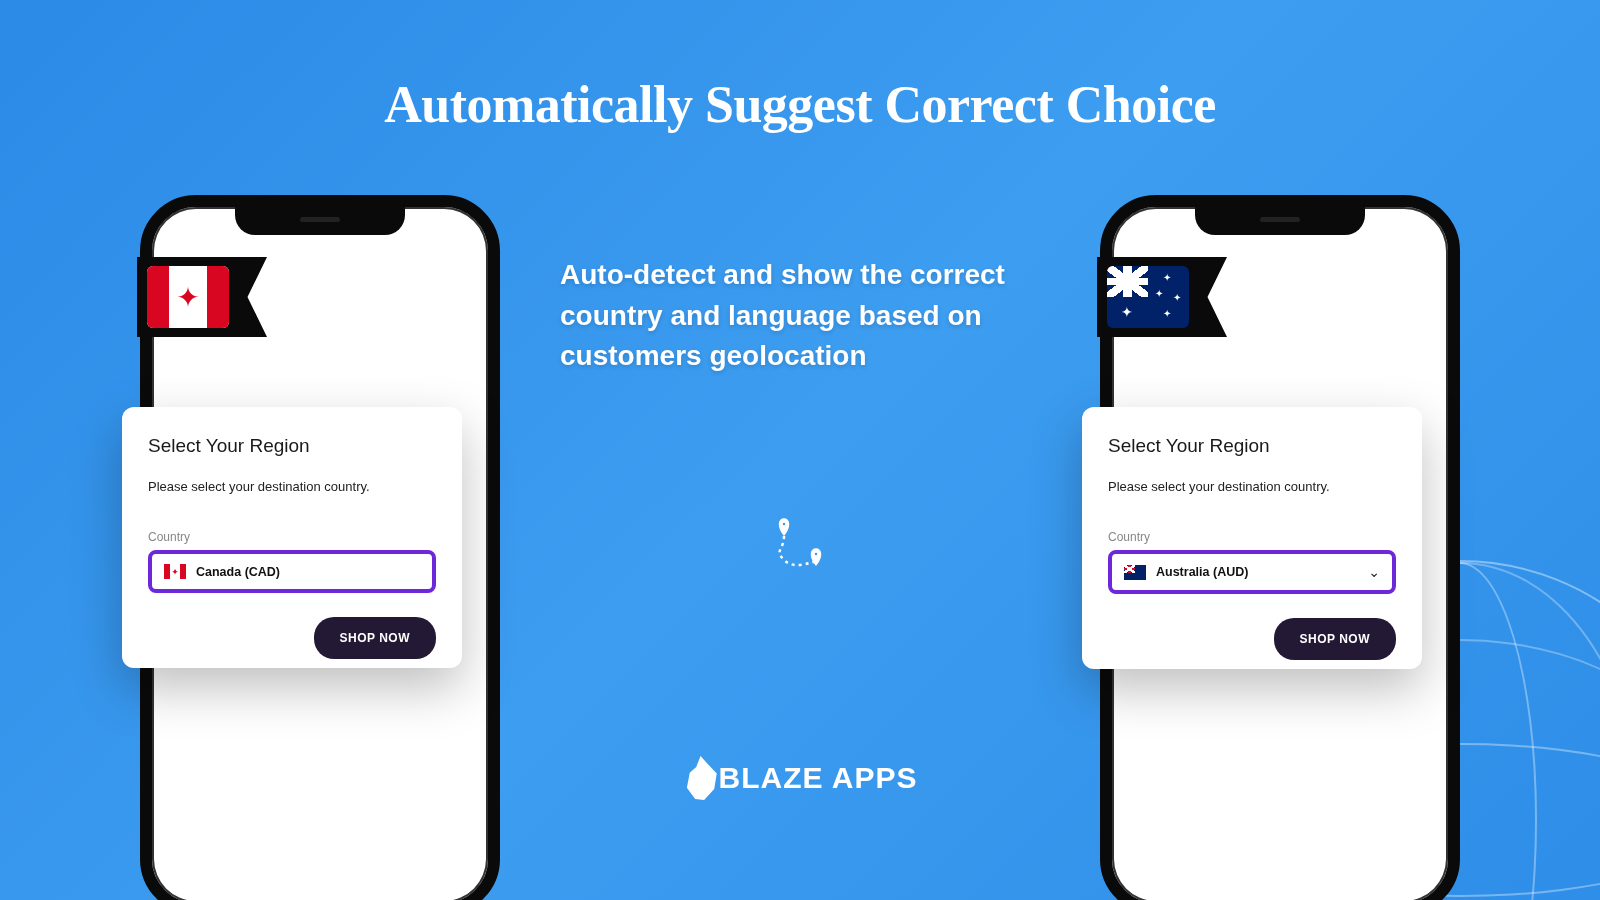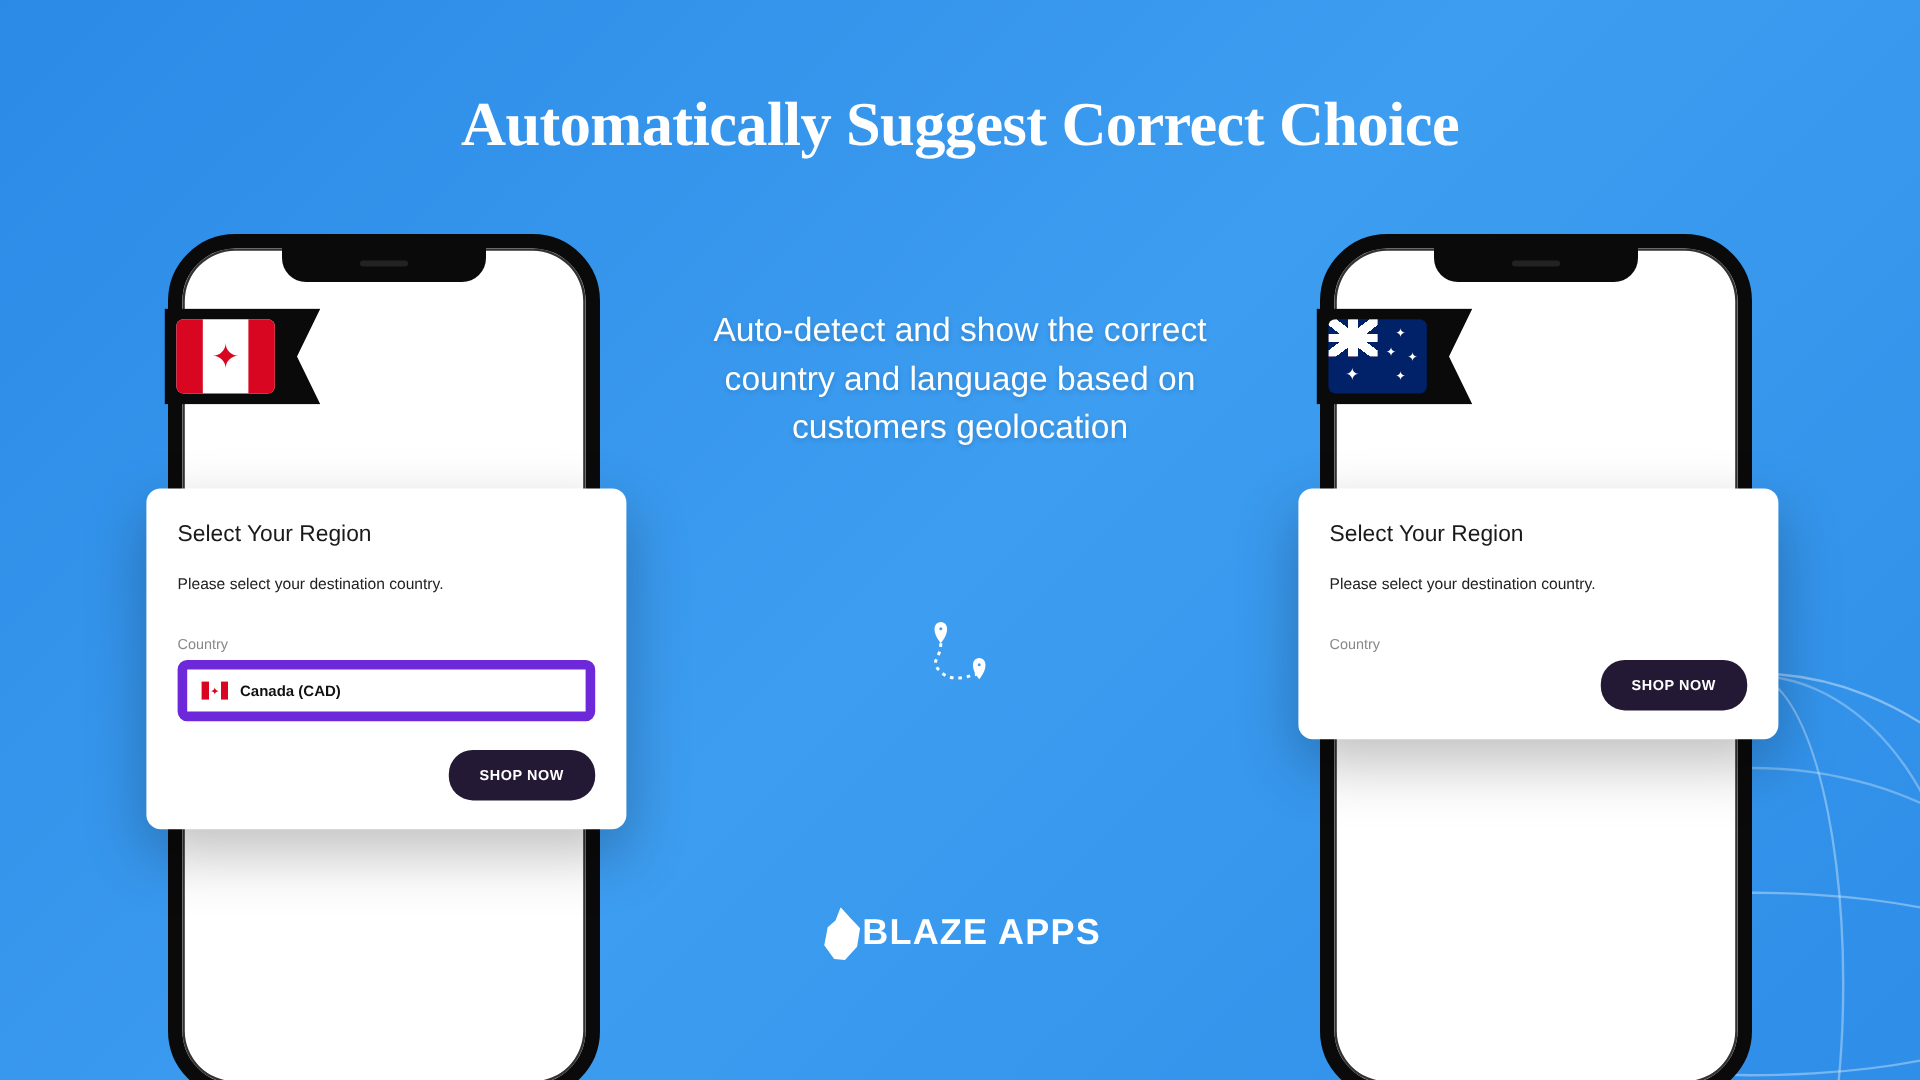--- a/index.html
+++ b/index.html
@@ -20,24 +20,23 @@
       font-size: 52px;
       font-weight: 800;
       letter-spacing: -0.5px;
       font-family: Liberation Serif, serif;
     }
     .subtext {
       position: absolute;
       top: 255px;
       left: 560px;
       width: 480px;
-      text-align: center;
       color: #fff;
       font-size: 28px;
-      font-weight: 400;
+      font-weight: 700;
       line-height: 1.45;
       text-shadow: 0 2px 4px rgba(0,0,0,0.15);
     }
     .phone {
       position: absolute;
       width: 360px;
       height: 720px;
       border: 12px solid #0a0a0a;
       border-radius: 56px;
       background: #fff;
@@ -103,31 +102,31 @@
                   linear-gradient(to bottom left, transparent 45%, #C8102E 45%, #C8102E 55%, transparent 55%),
                   linear-gradient(to right, transparent 44%, #C8102E 44%, #C8102E 56%, transparent 56%),
                   linear-gradient(to bottom, transparent 44%, #C8102E 44%, #C8102E 56%, transparent 56%);
       background-color:#012169;
     }
     .flag-aus .star { position:absolute; color:#fff; font-size:10px; }
     .card {
       position: absolute;
       top: 200px;
       left: -30px;
-      width: 400px;
+      width: 340px;
       background: #fff;
       border-radius: 12px;
       box-shadow: 0 20px 50px rgba(0,0,0,0.25);
-      padding: 28px 26px 24px;
+      padding: 28px 26px 9px;
     }
     .card-title { font-size: 19px; font-weight: 500; color: #1a1a1a; margin-bottom: 22px; }
     .card-desc { font-size: 13px; color: #222; margin-bottom: 28px; }
     .field-label { font-size: 12px; color: #888; margin-bottom: 6px; margin-top: 36px; }
     .select {
-      border: 8px solid #6d28d9;
+      border: 4px solid #6d28d9;
       border-radius: 8px;
       padding: 10px 12px;
       display: flex;
       align-items: center;
       gap: 10px;
       margin-bottom: 24px;
       cursor: pointer;
       position: relative;
     }
     .select .mini-flag { width: 22px; height: 15px; display:inline-block; }
@@ -221,20 +220,25 @@
       <span class="star" style="top:6px;left:56px">✦</span>
       <span class="star" style="top:22px;left:48px">✦</span>
       <span class="star" style="top:26px;left:66px">✦</span>
       <span class="star" style="top:42px;left:56px">✦</span>
     </div>
   </div>
   <div class="card clearfix">
     <div class="card-title">Select Your Region</div>
     <div class="card-desc">Please select your destination country.</div>
     <div class="field-label">Country</div>
+    <div class="select">
+      <span class="mini-flag mf-aus"></span>
+      <span class="val">Australia (AUD)</span>
+      <span class="chev">⌄</span>
+    </div>
     <button class="shop-btn">SHOP NOW</button>
   </div>
 </div>
 
 <div class="route-icon">
   <svg width="80" height="70" viewBox="0 0 80 70" fill="none" stroke="#fff" stroke-width="2.5">
     <path d="M20 14 C20 8 28 8 28 14 C28 19 24 24 24 24 C24 24 20 19 20 14 Z" fill="#fff"></path>
     <circle cx="24" cy="14" r="2.5" fill="#3d9df0"></circle>
     <path d="M52 44 C52 38 60 38 60 44 C60 49 56 54 56 54 C56 54 52 49 52 44 Z" fill="#fff"></path>
     <circle cx="56" cy="44" r="2.5" fill="#3d9df0"></circle>

